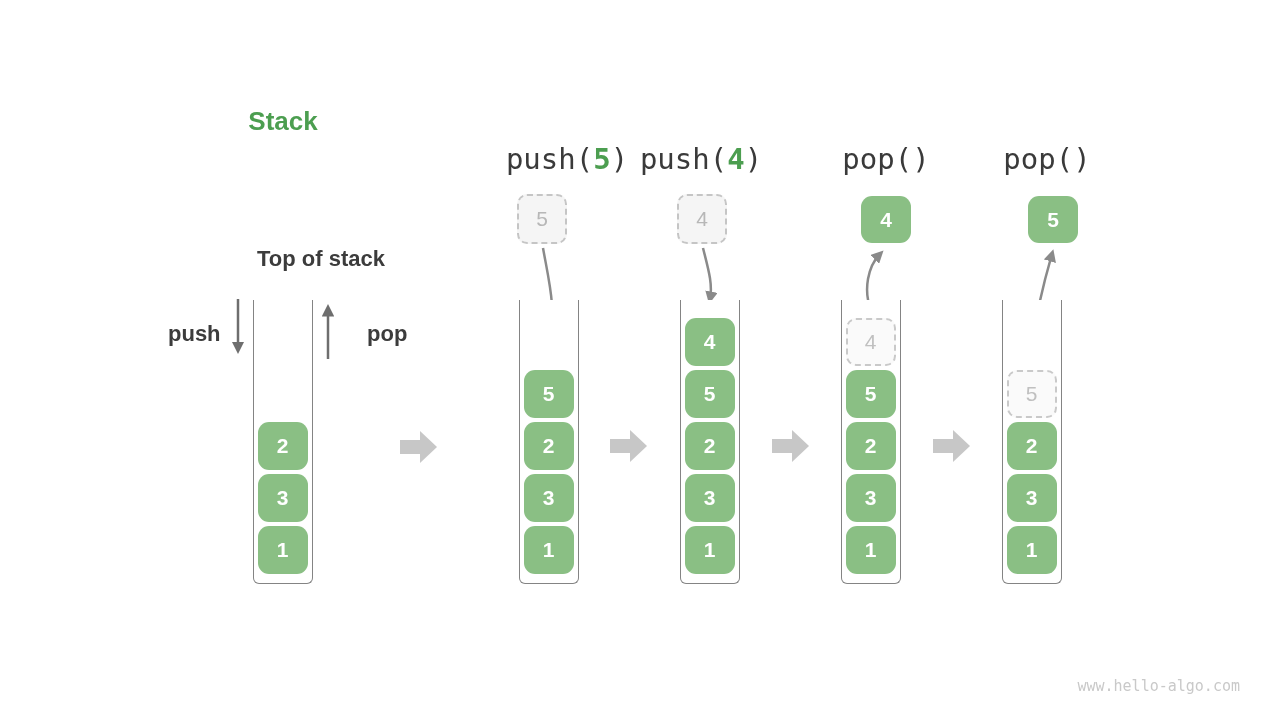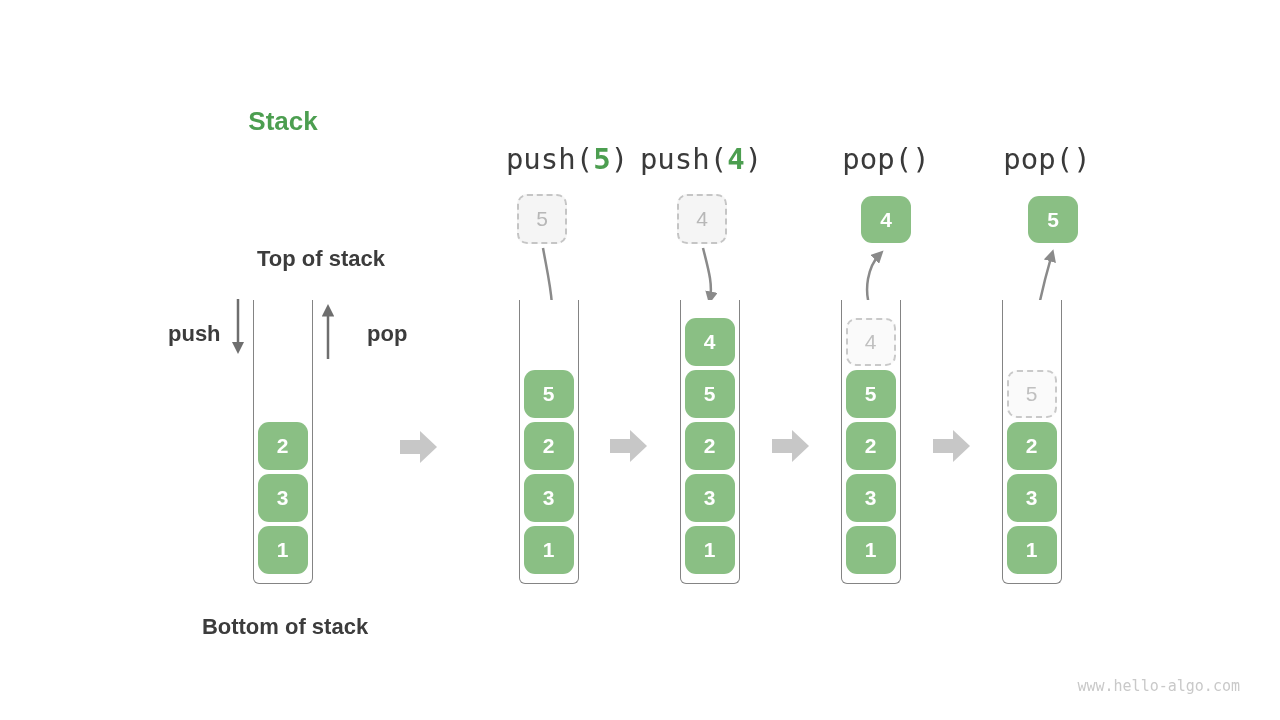--- a/index.html
+++ b/index.html
@@ -93,21 +93,20 @@
     <path d="M1029,358 C1035,320 1043,285 1052,254" stroke="#8a8a8a" stroke-width="2.5" fill="none" marker-end="url(#ah-gray)"></path>
 
     <path d="M0,9 H20 V0 L37,16 L20,32 V23 H0 Z" transform="translate(400,431)" fill="#c7c7c7"></path>
     <path d="M0,9 H20 V0 L37,16 L20,32 V23 H0 Z" transform="translate(610,430)" fill="#c7c7c7"></path>
     <path d="M0,9 H20 V0 L37,16 L20,32 V23 H0 Z" transform="translate(772,430)" fill="#c7c7c7"></path>
     <path d="M0,9 H20 V0 L37,16 L20,32 V23 H0 Z" transform="translate(933,430)" fill="#c7c7c7"></path>
   </svg>
 
   <div class="title">Stack</div>
   <div class="lbl top-label">Top of stack</div>
-  <div class="lbl bottom-label">Bottom of stack</div>
   <div class="lbl push-label">push</div>
   <div class="lbl pop-label">pop</div>
 
   <div class="op op1"><span>push(</span><span class="arg">5</span><span>)</span></div>
   <div class="op op2"><span>push(</span><span class="arg">4</span><span>)</span></div>
   <div class="op op3"><span>pop(</span><span class="arg"></span><span>)</span></div>
   <div class="op op4"><span>pop(</span><span class="arg"></span><span>)</span></div>
 
   <div class="incoming in1">5</div>
   <div class="incoming in2">4</div>

